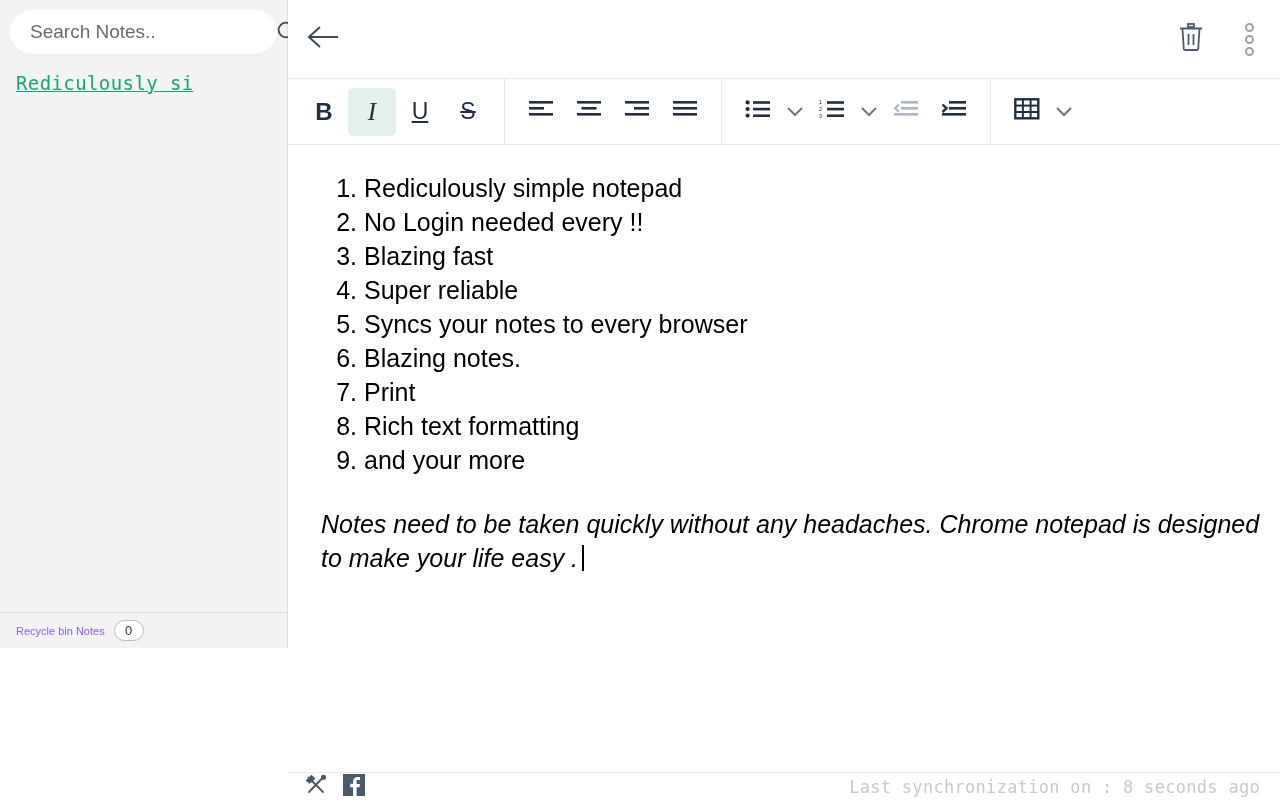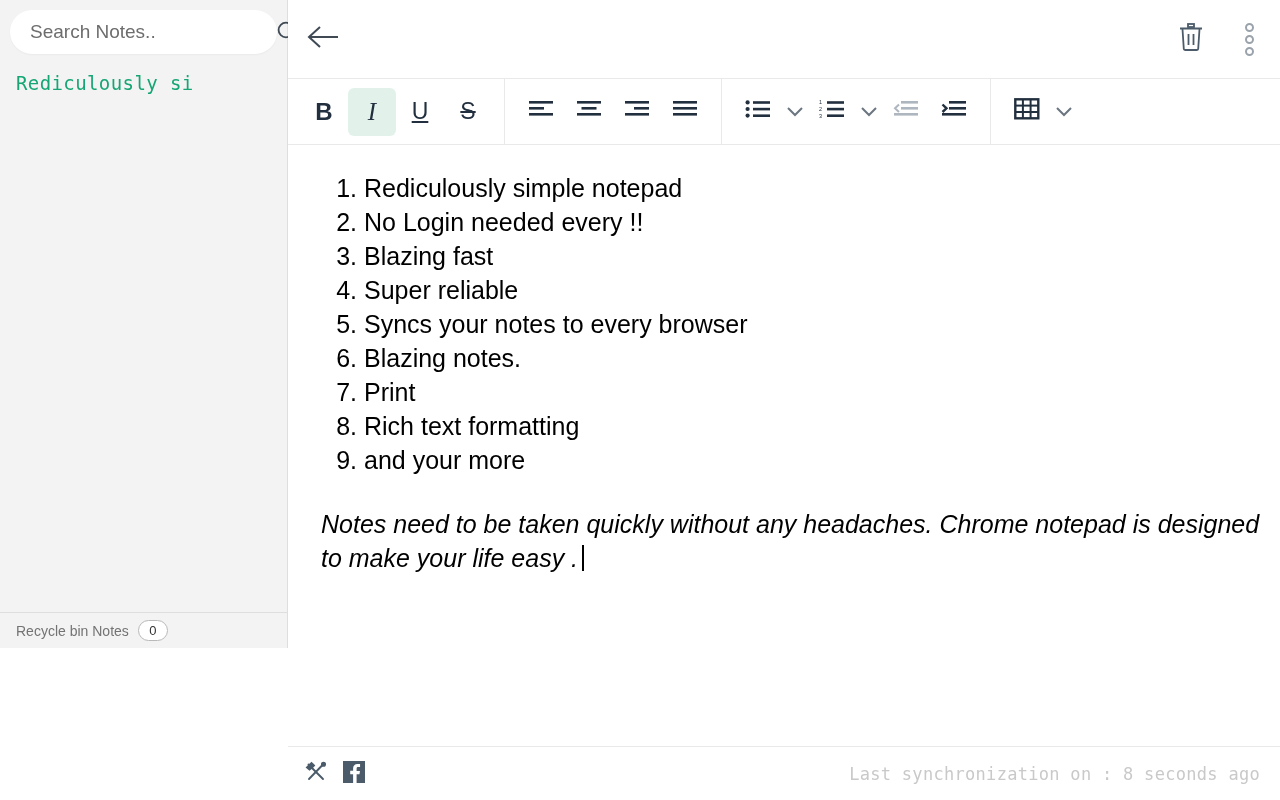--- a/index.html
+++ b/index.html
@@ -51,34 +51,35 @@
 
   #note-list { padding-top: 14px; flex: 1; overflow: hidden; }
   .note-item {
     padding: 4px 16px;
     font-family: "DejaVu Sans Mono", monospace;
     font-size: 19px;
     color: #16a673;
     letter-spacing: 0.4px;
     white-space: nowrap;
     overflow: hidden;
+    text-decoration: underline;
   }
 
   #sidebar-footer {
     height: 36px;
     border-top: 1px solid #dedede;
     display: flex;
     align-items: center;
     padding-left: 16px;
     gap: 9px;
     background: #f3f3f3;
   }
   .recycle-label {
-    color: #737373;
-    font-size: 14px;
+    color: #8b5cf6;
+    font-size: 11px;
     font-family: "Liberation Sans", sans-serif;
   }
   .recycle-badge {
     min-width: 30px;
     height: 21px;
     border: 1px solid #b9b9b9;
     border-radius: 11px;
     background: #ffffff;
     font-size: 13px;
     color: #333;
@@ -216,21 +217,21 @@
     display: inline-block;
     width: 1.5px;
     height: 26px;
     background: #000;
     vertical-align: -4px;
     margin-left: 4px;
   }
 
   
   #bottombar {
-    height: 54px;
+    height: 28px;
     border-top: 1px solid #e9e9e9;
     display: flex;
     align-items: center;
     padding: 0 20px 0 16px;
     gap: 14px;
     background: #fff;
   }
   .bb-icon { cursor: pointer; display: flex; align-items: center; }
   #bb-spacer { flex: 1; }
   .sync-text {

